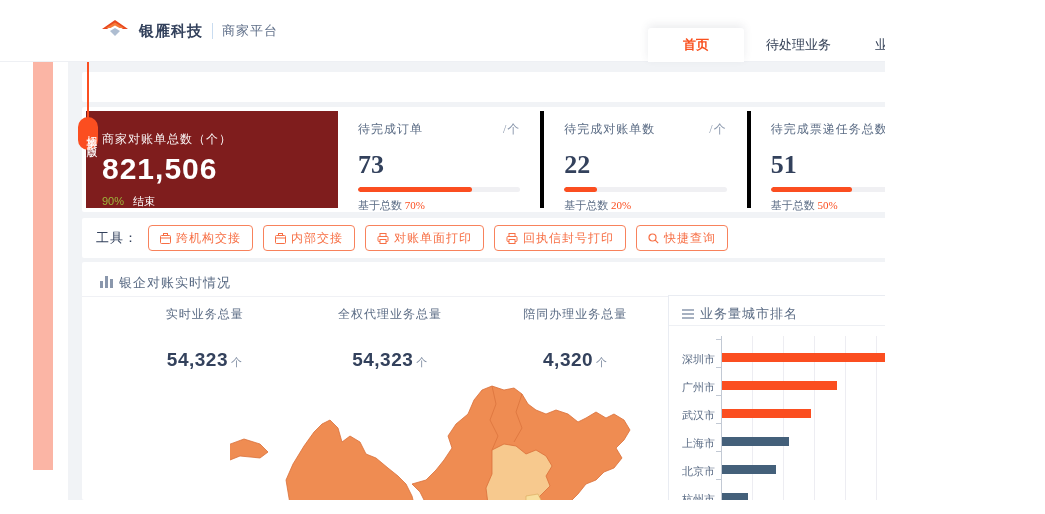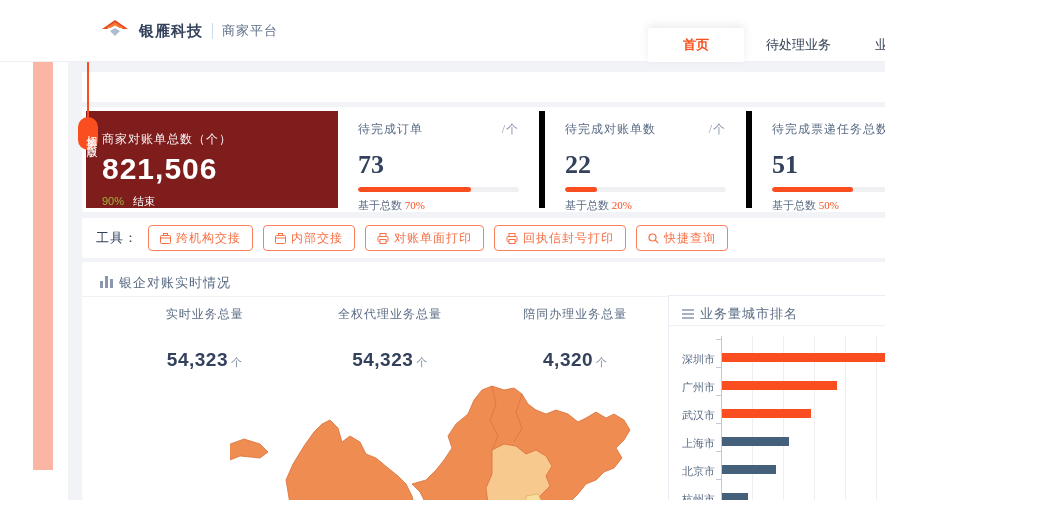--- a/index.html
+++ b/index.html
@@ -32,21 +32,21 @@
   .topbar { left:82px; top:72px; width:875px; height:30px; }
 
   
   .stats { left:82px; top:107px; width:875px; height:105px; display:flex; align-items:stretch; padding:4px; }
   .primary-card { width:252px; background:#7f1d1d; color:#fff; padding:20px 16px 10px 16px; flex:none; }
   .primary-title { font-size:12px; opacity:.95; letter-spacing:1px; }
   .primary-value { font-size:30px; font-weight:bold; letter-spacing:1px; margin-top:4px; }
   .primary-foot { font-size:11px; margin-top:8px; }
   .primary-foot .pct { color:#9db53c; margin-right:6px; }
   .stat-col { flex:1; padding:10px 20px 6px 20px; position:relative;font-family:Liberation Serif, serif; }
-  .stat-col + .stat-col { border-left:6px solid #000000; }
+  .stat-col + .stat-col { border-left:4px solid #000000; }
   .stat-head { display:flex; justify-content:space-between; font-size:12px; color:#5a6b84; letter-spacing:1px; }
   .stat-head .unit { color:#8a97ac; }
   .stat-value { font-size:26px; font-weight:bold; color:#33415c; margin-top:12px; }
   .stat-track { height:5px; border-radius:3px; background:#f0f0f3; margin-top:7px; overflow:hidden; }
   .stat-fill { height:100%; border-radius:3px; background:#fb4e20; }
   .stat-caption { font-size:11px; color:#5a6b84; margin-top:6px; }
   .stat-caption .pct { color:#fb4e20; }
 
   
   .tools { left:82px; top:218px; width:875px; height:40px; display:flex; align-items:center; padding:0 14px; gap:10px; }

